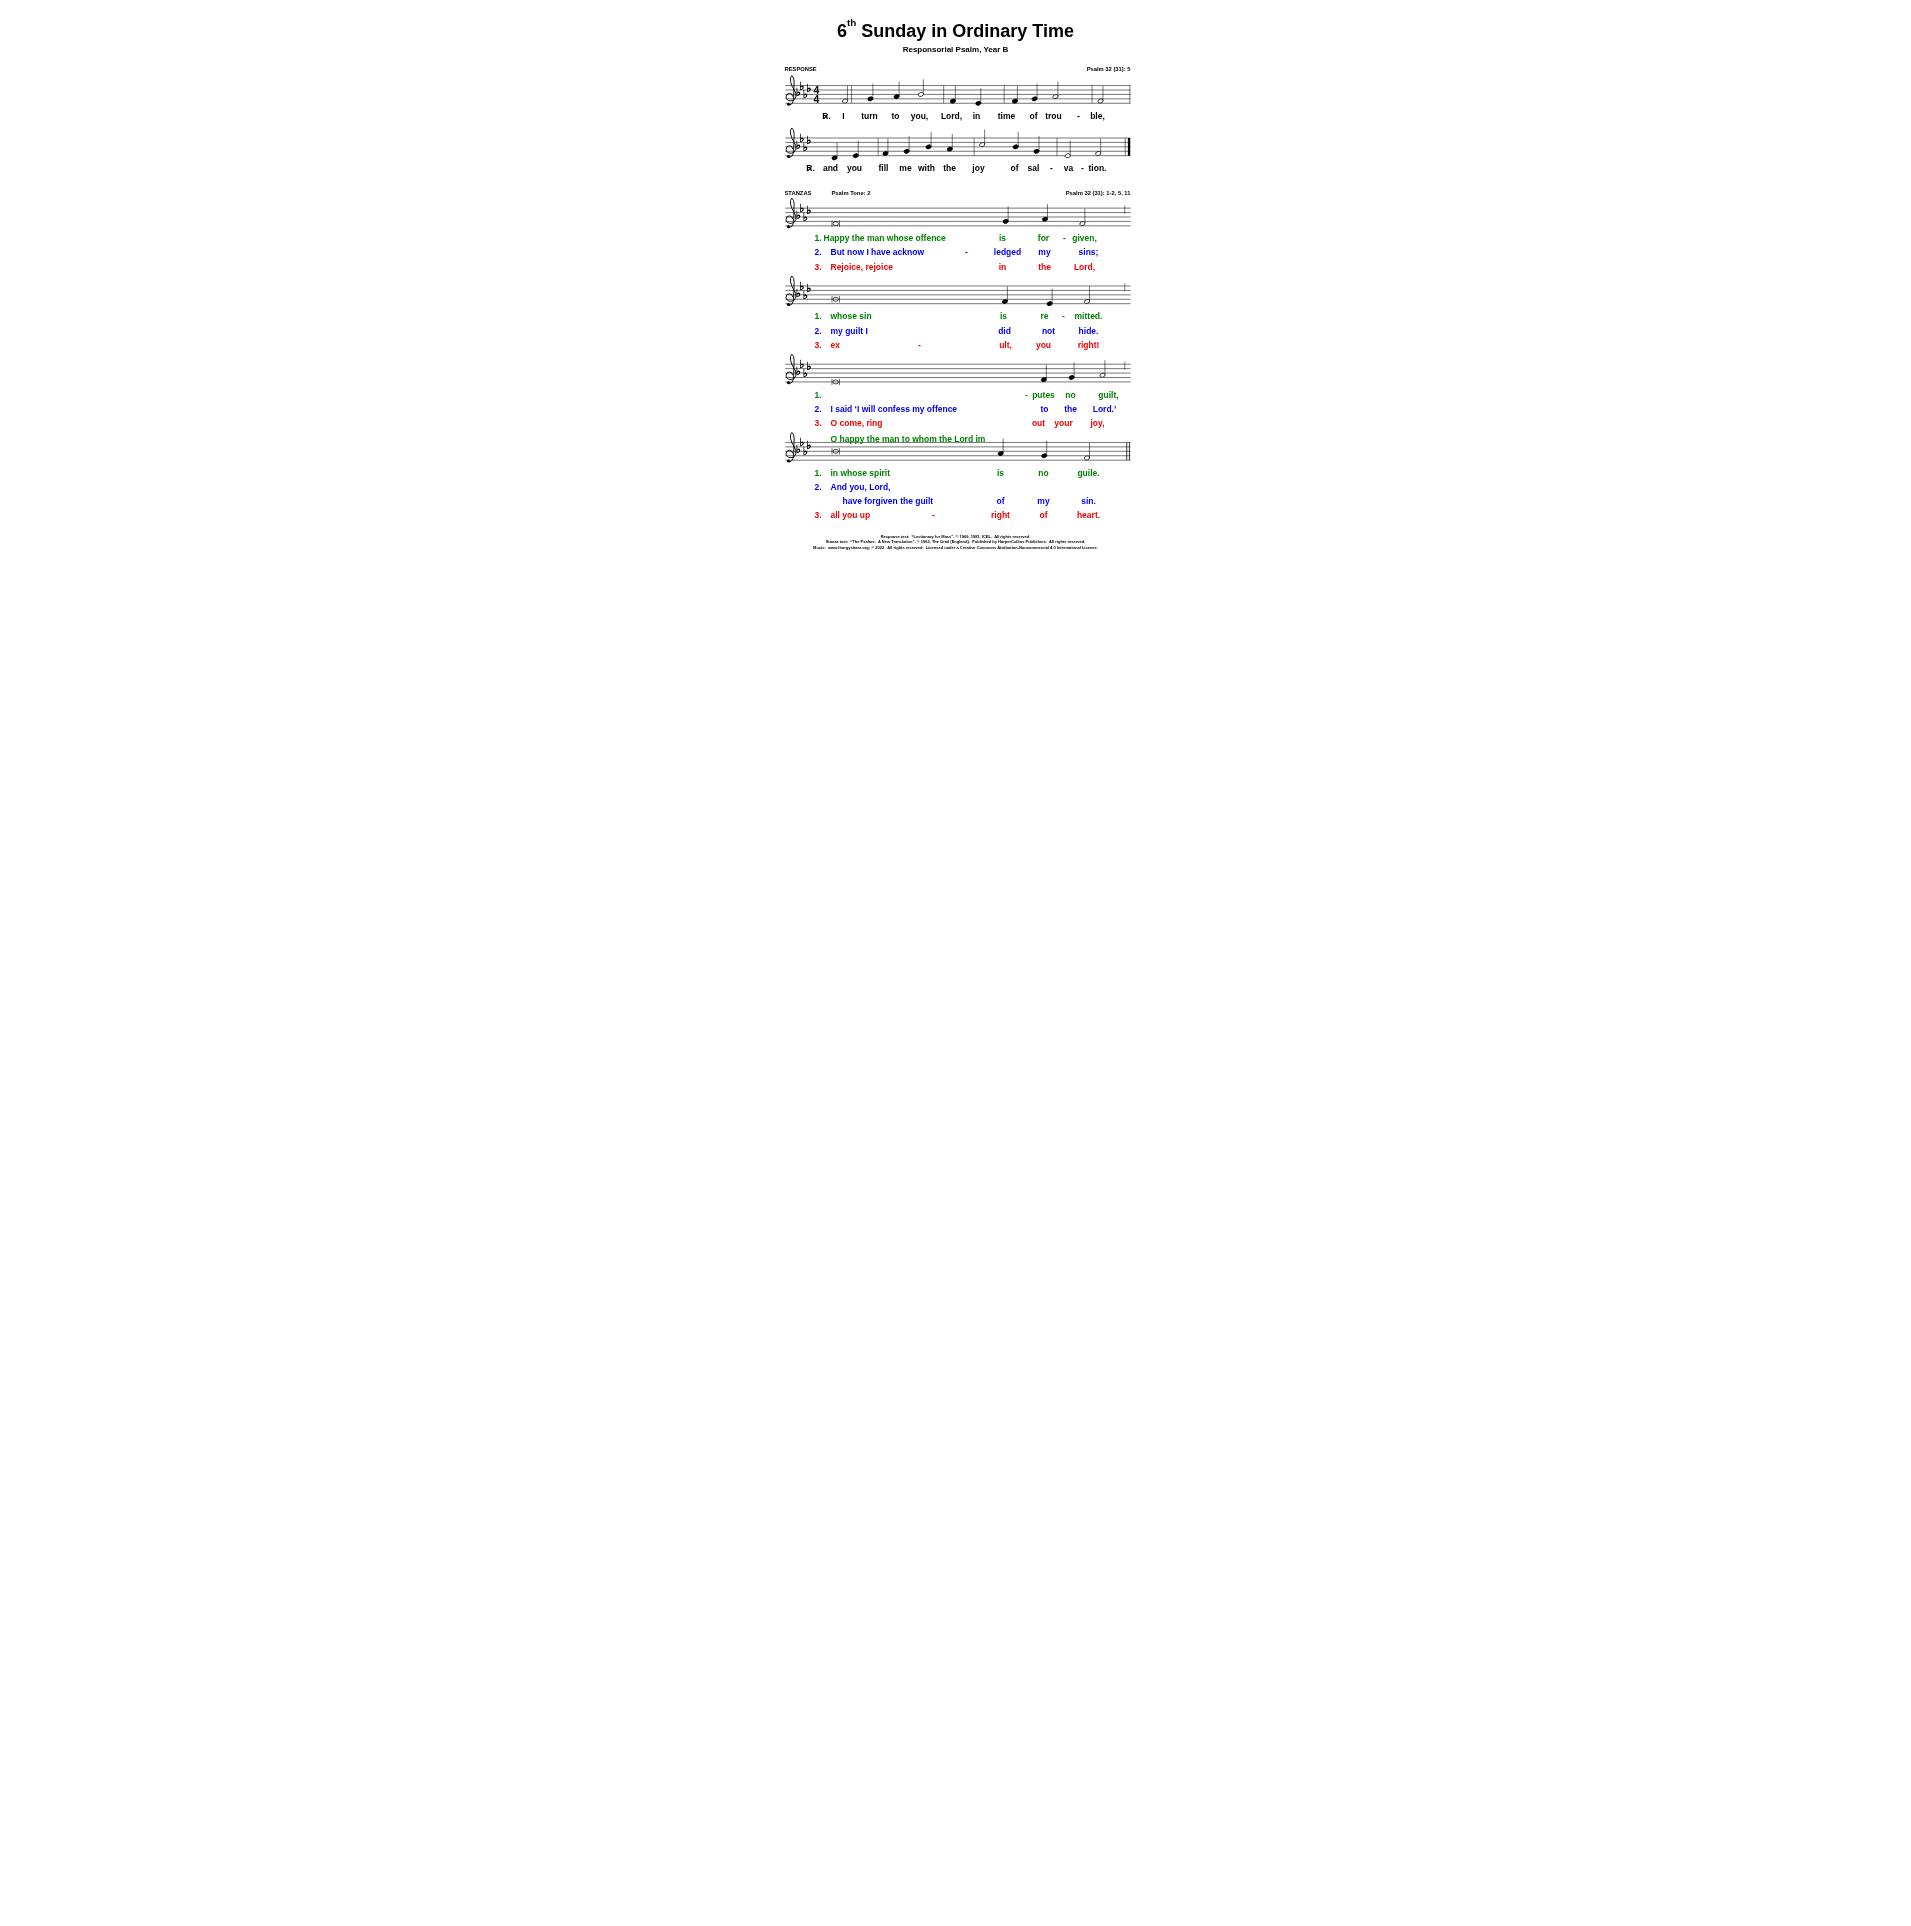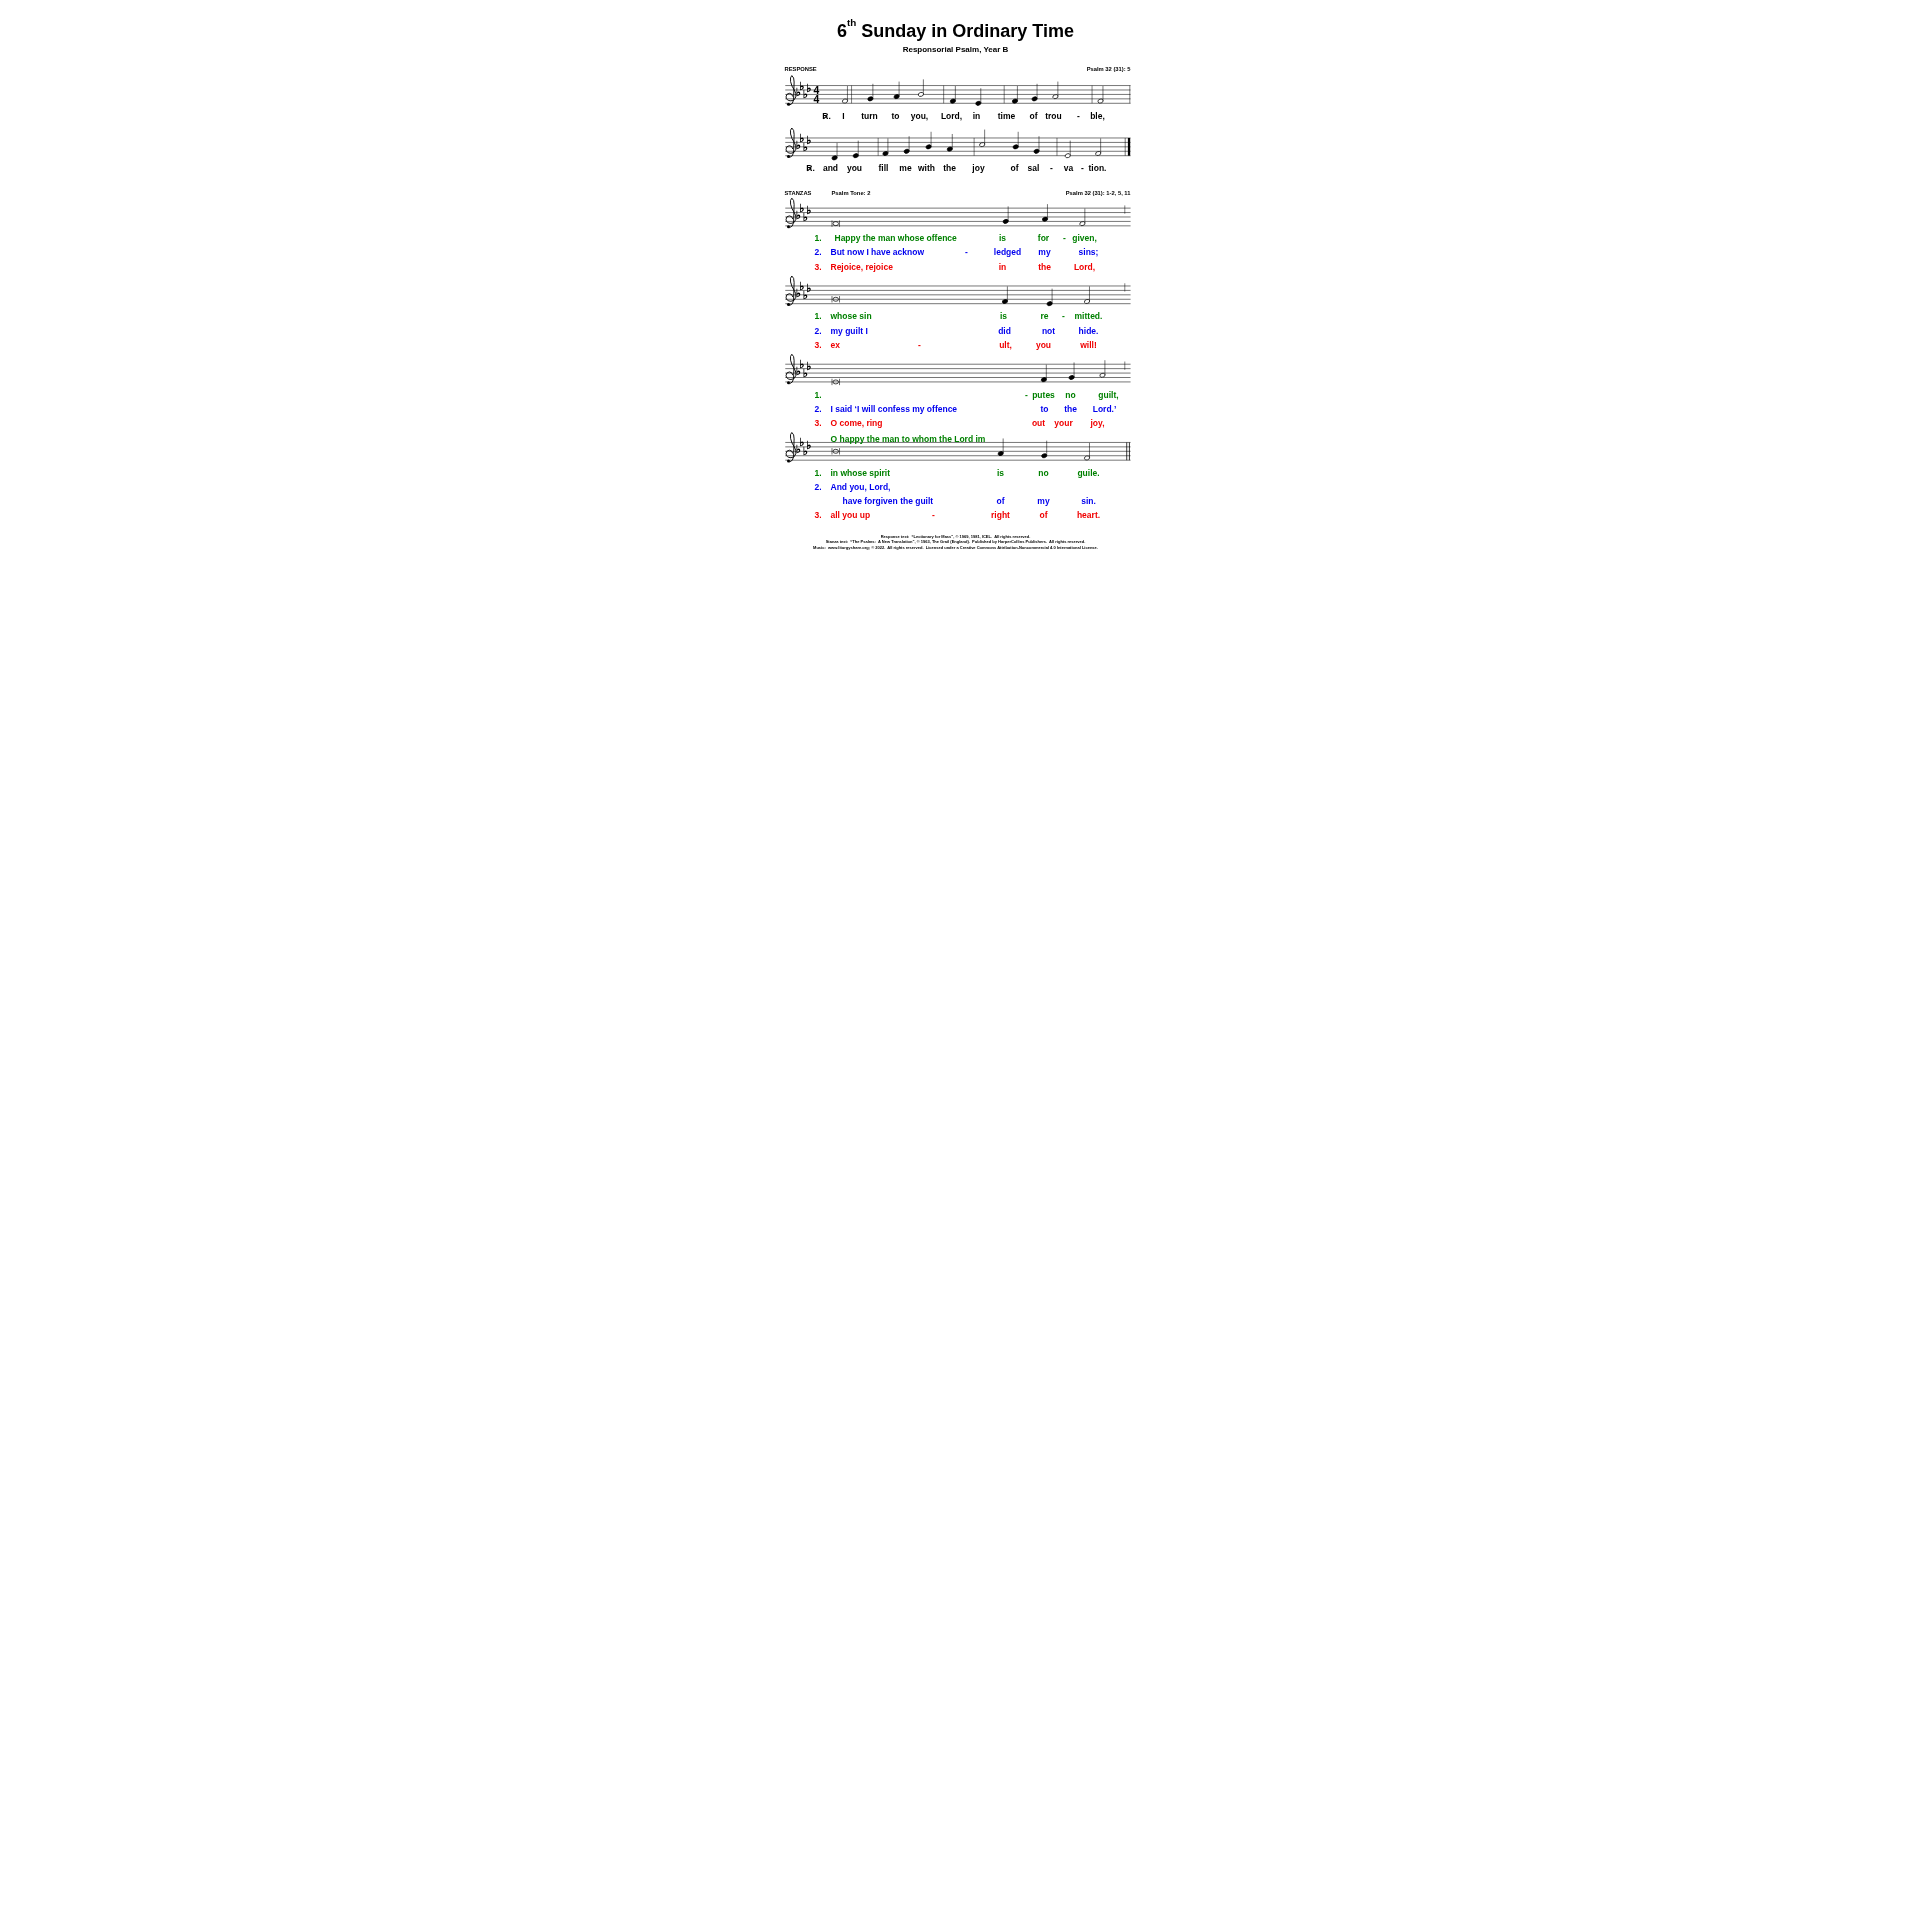--- a/index.html
+++ b/index.html
@@ -254,21 +254,21 @@
       <span class="seg-c" style="left: 366px;">-</span>
       <span class="seg-c" style="left: 381px;">tion.</span>
     </div>
 
   <div class="head-label" style="left:68px;top:193px">STANZAS</div>
   <div class="head-label" style="left:115px;top:193px">Psalm Tone: 2</div>
   <div class="head-ref" style="top:193px">Psalm 32 (31): 1-2, 5, 11</div>
 
   <div class="lyric-row" style="top: 238px; color: rgb(0, 128, 0);">
       <span class="seg-l" style="left: 98px;">1.</span>
-      <span class="seg-l" style="left: 118px; text-align: center;">Happy the man whose offence</span>
+      <span class="seg-l" style="left: 107px; text-align: center;">Happy the man whose offence</span>
       <span class="seg-c" style="left: 286px;">is</span>
       <span class="seg-c" style="left: 327px;">for</span>
       <span class="seg-c" style="left: 348px;">-</span>
       <span class="seg-c" style="left: 368px;">given,</span>
     </div>
   <div class="lyric-row" style="top: 252px; color: rgb(0, 0, 238);">
       <span class="seg-l" style="left: 98px;">2.</span>
       <span class="seg-l" style="left: 114px;">But now I have acknow</span>
       <span class="seg-c" style="left: 250px;">-</span>
       <span class="seg-c" style="left: 291px;">ledged</span>
@@ -296,21 +296,21 @@
       <span class="seg-c" style="left: 288px;">did</span>
       <span class="seg-c" style="left: 332px;">not</span>
       <span class="seg-c" style="left: 372px;">hide.</span>
     </div>
   <div class="lyric-row" style="top: 345px; color: rgb(240, 0, 0);">
       <span class="seg-l" style="left: 98px;">3.</span>
       <span class="seg-l" style="left: 114px;">ex</span>
       <span class="seg-c" style="left: 203px;">-</span>
       <span class="seg-c" style="left: 289px;">ult,</span>
       <span class="seg-c" style="left: 327px;">you</span>
-      <span class="seg-c" style="left: 372px;">will!</span>
+      <span class="seg-c" style="left: 372px;">right!</span>
     </div>
   <div class="lyric-row" style="top: 395px; color: rgb(0, 128, 0);">
       <span class="seg-l" style="left: 98px;">1.</span>
       <span class="seg-l" style="left: 114px; margin-top: 44px;">O happy the man to whom the Lord im</span>
       <span class="seg-c" style="left: 310px;">-</span>
       <span class="seg-c" style="left: 327px;">putes</span>
       <span class="seg-c" style="left: 354px;">no</span>
       <span class="seg-c" style="left: 392px;">guilt,</span>
     </div>
   <div class="lyric-row" style="top: 409px; color: rgb(0, 0, 238);">

